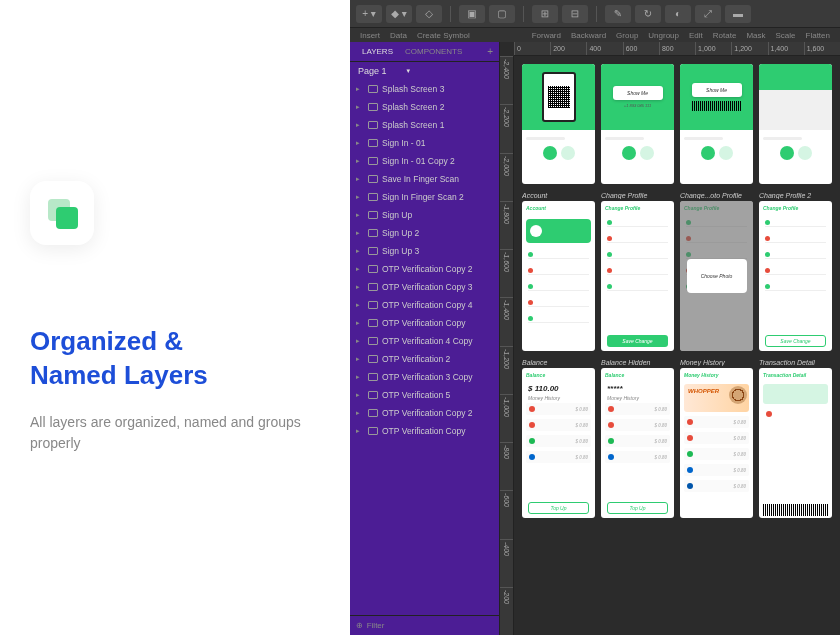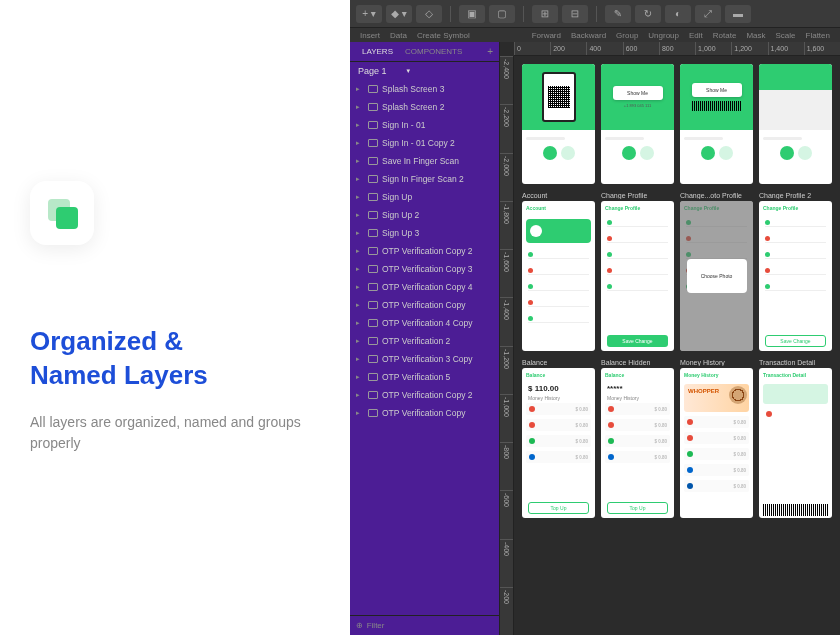--- a/index.html
+++ b/index.html
@@ -23,21 +23,21 @@
 .tab.active { color: #ddd; }
 .page-hdr { padding: 4px 8px; font-size: 9px; color: #ddd; display: flex; align-items: center; gap: 20px; }
 .layers { flex: 1; overflow-y: auto; }
 .layer { height: 18px; display: flex; align-items: center; padding: 0 6px; gap: 4px; font-size: 8.5px; color: #ccc; cursor: pointer; }
 .layer .arrow { width: 8px; color: #888; font-size: 7px; }
 .layer .artb { width: 10px; height: 8px; border: 1px solid #999; border-radius: 1px; }
 .filter { height: 20px; border-top: 1px solid #222; display: flex; align-items: center; padding: 0 6px; gap: 4px; font-size: 8px; color: #888; }
 .canvas-wrap { flex: 1; display: flex; flex-direction: column; background: #2b2b2b; position: relative; }
 .ruler-h { height: 14px; background: #383838; display: flex; border-bottom: 1px solid #222; margin-left: 14px; }
 .ruler-h div { flex: 1; border-left: 1px solid #555; font-size: 7px; color: #aaa; padding-left: 2px; display: flex; align-items: center; }
-.canvas-body { flex: 1; display: flex; }
+.canvas-body { flex: 1; display: flex; font-style: italic; }
 .ruler-v { width: 14px; background: #383838; border-right: 1px solid #222; display: flex; flex-direction: column; }
 .ruler-v div { flex: 1; border-top: 1px solid #555; font-size: 7px; color: #aaa; writing-mode: vertical-rl; display: flex; align-items: center; justify-content: flex-start; padding-top: 2px; }
 .canvas { flex: 1; background: #2b2b2b; padding: 8px; overflow: hidden; }
 .grid { display: grid; grid-template-columns: repeat(4, 1fr); gap: 8px 6px; }
 .artboard { display: flex; flex-direction: column; }
 .art-label { font-size: 7px; color: #ccc; margin-bottom: 2px; white-space: nowrap; overflow: hidden; text-overflow: ellipsis; }
 .art-body { background: #fff; border-radius: 3px; height: 120px; overflow: hidden; position: relative; display: flex; flex-direction: column; }
 .row1 .green-top { background: #2ecc71; height: 66px; display: flex; align-items: center; justify-content: center; }
 .qr-phone { width: 34px; height: 50px; background: #fff; border-radius: 3px; border: 2px solid #222; display: flex; align-items: center; justify-content: center; }
 .qr-phone::before { content: ""; width: 22px; height: 22px; background: repeating-linear-gradient(0deg, #000 0 1px, transparent 1px 2px), repeating-linear-gradient(90deg, #000 0 1px, transparent 1px 2px); }
@@ -139,20 +139,25 @@
             <span>Splash Screen 3</span>
           </div>
           <div class="layer">
             <span class="arrow">▸</span>
             <span class="artb"></span>
             <span>Splash Screen 2</span>
           </div>
           <div class="layer">
             <span class="arrow">▸</span>
             <span class="artb"></span>
+            <span>Splash Screen 1</span>
+          </div>
+          <div class="layer">
+            <span class="arrow">▸</span>
+            <span class="artb"></span>
             <span>Sign In - 01</span>
           </div>
           <div class="layer">
             <span class="arrow">▸</span>
             <span class="artb"></span>
             <span>Sign In - 01 Copy 2</span>
           </div>
           <div class="layer">
             <span class="arrow">▸</span>
             <span class="artb"></span>

